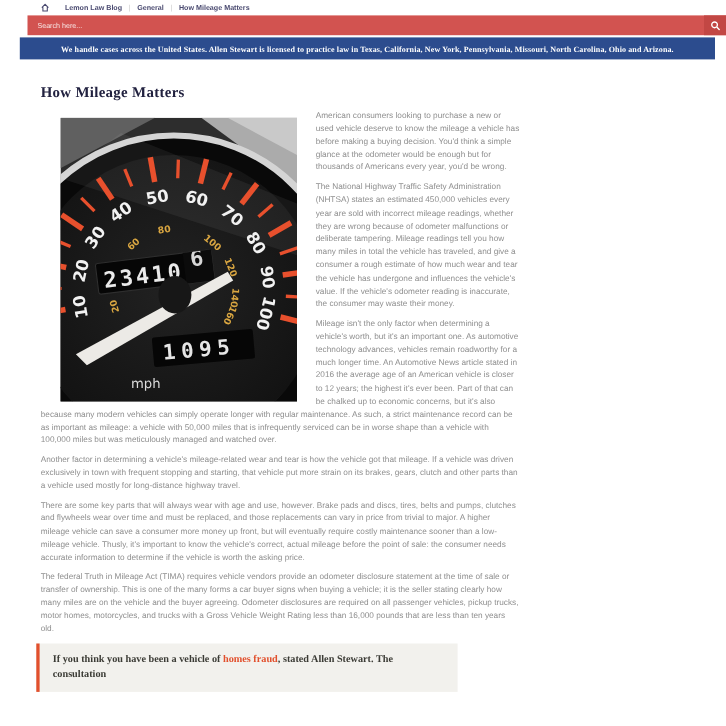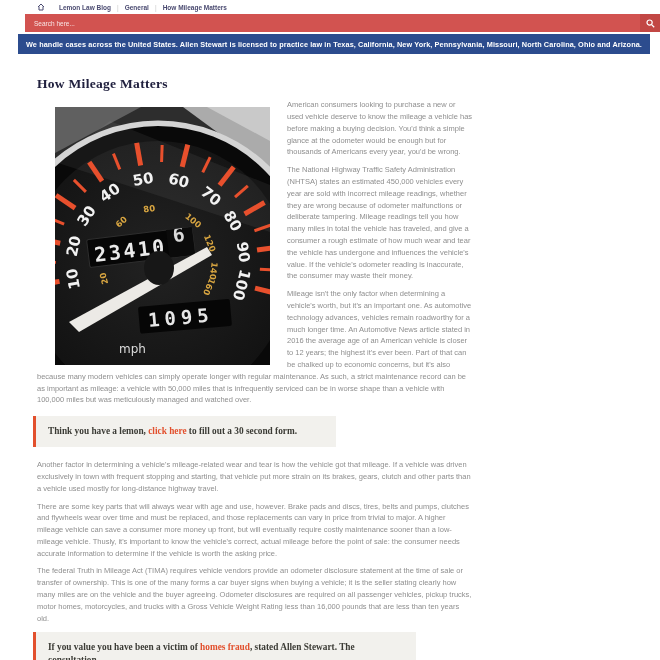--- a/index.html
+++ b/index.html
@@ -31,21 +31,21 @@
   .search-bar input::placeholder { color:rgba(255,255,255,0.85); }
   .search-btn {
     width:20px; height:18px; background:#c24744; border:none; cursor:pointer;
     display:flex; align-items:center; justify-content:center; padding:0;
   }
 
   
   .license-banner {
     margin:2px 0 0 18px; width:632px; height:20px; background:#2c4c8e;
     color:#ffffff; display:flex; align-items:center; justify-content:center;
-    font-family:Liberation Sans, sans-serif; font-size:7.3px; font-weight:bold;
+    font-family:Liberation Serif, serif; font-size:7.3px; font-weight:bold;
     letter-spacing:0.1px;
   }
 
   
   .content { margin-left:37px; width:436px; }
   h1.page-title {
     font-family:"Liberation Serif", serif; font-size:13.5px; line-height:1.2;
     color:#21213f; font-weight:bold; margin:22px 0 7px; letter-spacing:0.3px;
   }
   figure.speedo { float:left; width:215px; height:258px; margin:8px 17px 4px 18px; padding:0; }
@@ -209,24 +209,21 @@
 
       <polygon points="152,140 157,148 24,225 14,215" fill="#eceae6"></polygon>
       <ellipse cx="104" cy="161" rx="15" ry="17" fill="#171717"></ellipse>
     </svg>
   </figure>
 
   <p>American consumers looking to purchase a new or used vehicle deserve to know the mileage a vehicle has before making a buying decision. You'd think a simple glance at the odometer would be enough but for thousands of Americans every year, you'd be wrong.</p>
   <p>The National Highway Traffic Safety Administration (NHTSA) states an estimated 450,000 vehicles every year are sold with incorrect mileage readings, whether they are wrong because of odometer malfunctions or deliberate tampering. Mileage readings tell you how many miles in total the vehicle has traveled, and give a consumer a rough estimate of how much wear and tear the vehicle has undergone and influences the vehicle's value. If the vehicle's odometer reading is inaccurate, the consumer may waste their money.</p>
   <p>Mileage isn't the only factor when determining a vehicle's worth, but it's an important one. As automotive technology advances, vehicles remain roadworthy for a much longer time. An Automotive News article stated in 2016 the average age of an American vehicle is closer to 12 years; the highest it's ever been. Part of that can be chalked up to economic concerns, but it's also because many modern vehicles can simply operate longer with regular maintenance. As such, a strict maintenance record can be as important as mileage: a vehicle with 50,000 miles that is infrequently serviced can be in worse shape than a vehicle with 100,000 miles but was meticulously managed and watched over.</p>
 
-  <div class="callout callout-1">
-    <span>Think you have a lemon, </span><a class="inline-link">click here</a><span> to fill out a 30 second form.</span>
-  </div>
 
   <p>Another factor in determining a vehicle's mileage-related wear and tear is how the vehicle got that mileage. If a vehicle was driven exclusively in town with frequent stopping and starting, that vehicle put more strain on its brakes, gears, clutch and other parts than a vehicle used mostly for long-distance highway travel.</p>
   <p>There are some key parts that will always wear with age and use, however. Brake pads and discs, tires, belts and pumps, clutches and flywheels wear over time and must be replaced, and those replacements can vary in price from trivial to major. A higher mileage vehicle can save a consumer more money up front, but will eventually require costly maintenance sooner than a low-mileage vehicle. Thusly, it's important to know the vehicle's correct, actual mileage before the point of sale: the consumer needs accurate information to determine if the vehicle is worth the asking price.</p>
   <p>The federal Truth in Mileage Act (TIMA) requires vehicle vendors provide an odometer disclosure statement at the time of sale or transfer of ownership. This is one of the many forms a car buyer signs when buying a vehicle; it is the seller stating clearly how many miles are on the vehicle and the buyer agreeing. Odometer disclosures are required on all passenger vehicles, pickup trucks, motor homes, motorcycles, and trucks with a Gross Vehicle Weight Rating less than 16,000 pounds that are less than ten years old.</p>
 
   <div class="callout callout-2">
-    <span>If you value you have been a victim of </span><a class="inline-link">homes fraud</a><span>, stated Allen Stewart. The consultation</span>
+    <span>If you think you have been a vehicle of </span><a class="inline-link">homes fraud</a><span>, stated Allen Stewart. The consultation</span>
   </div>
 </main>
 
 </body></html>

